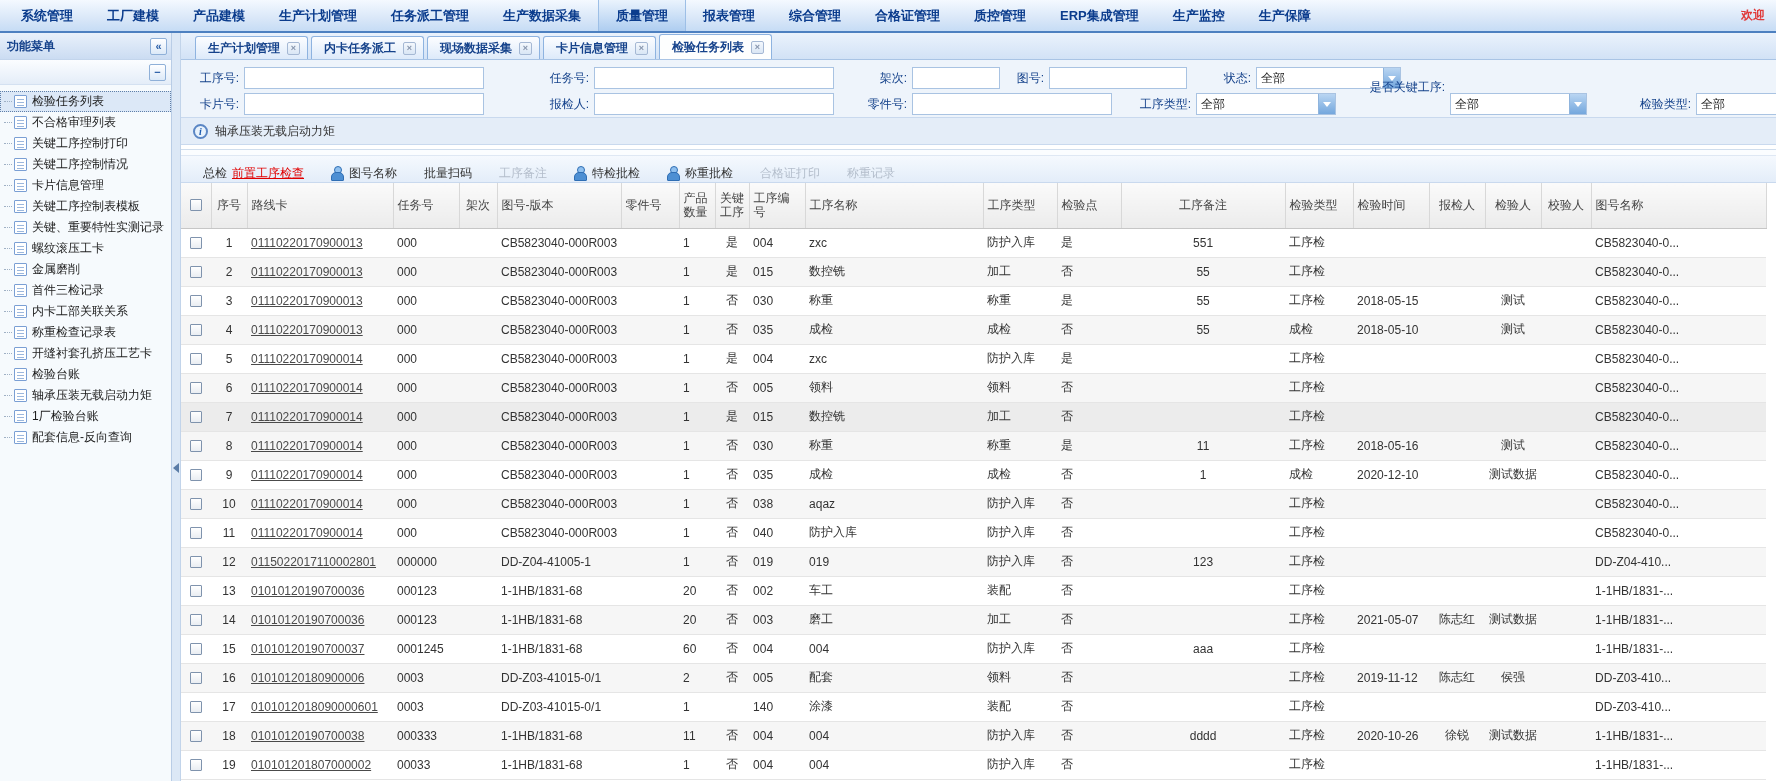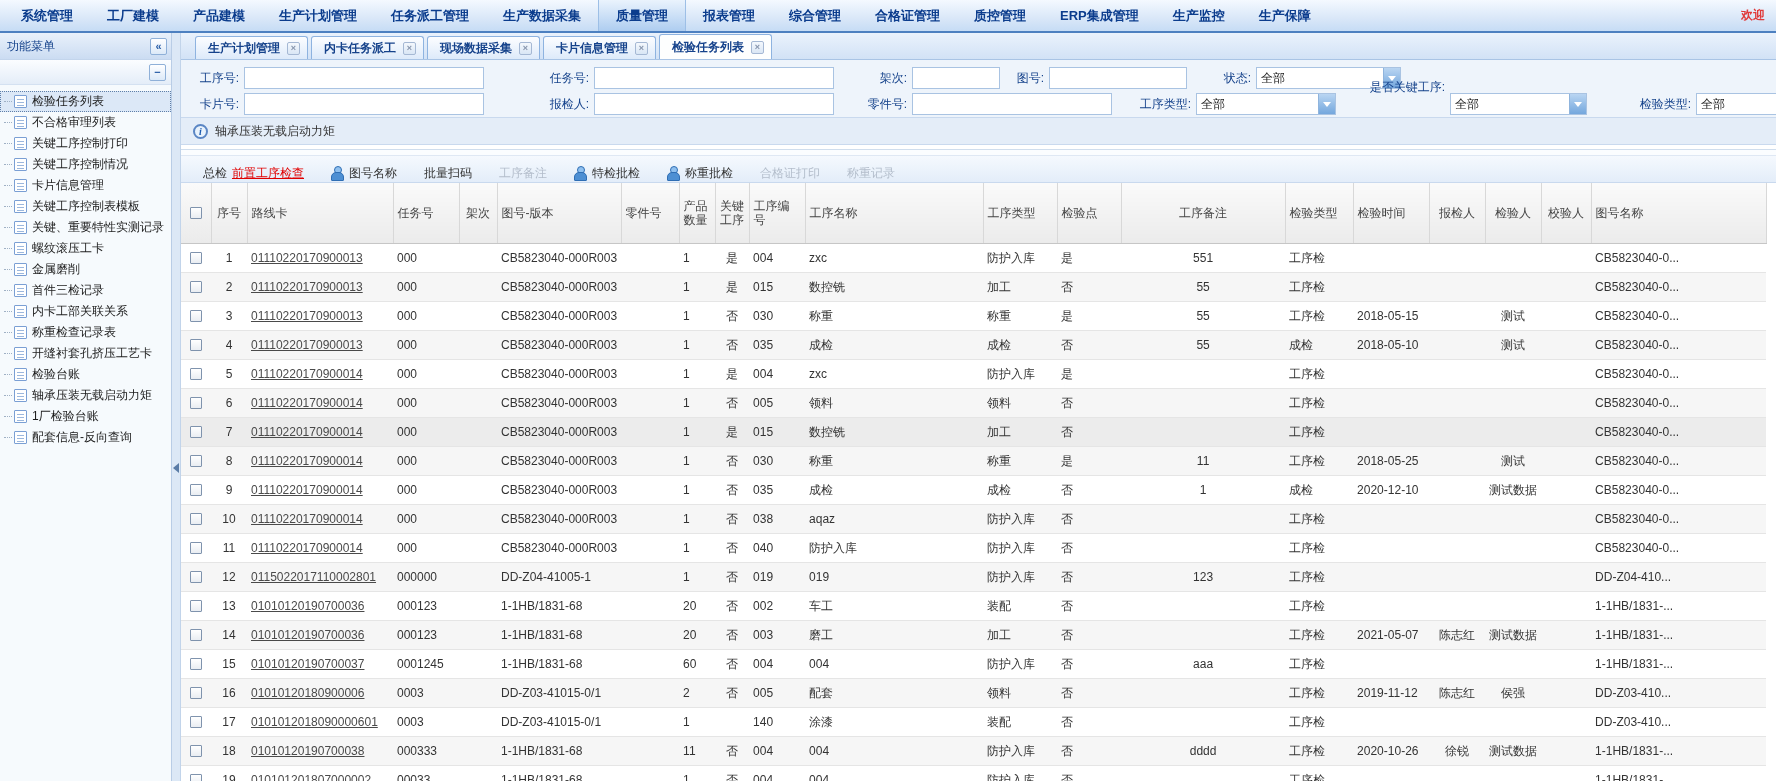--- a/index.html
+++ b/index.html
@@ -19,21 +19,21 @@
 
   
   .app { display:flex; height:748px; }
 
   
   .sidebar { width:172px; background:#f6fafd; border-right:1px solid #b9cde6;
              display:flex; flex-direction:column; flex:none; }
   .sidebar-header { height:27px; background:linear-gradient(#e9f1fb,#cbdcf2);
                     border-bottom:1px solid #c3d5ec; display:flex; align-items:center;
                     padding:0 4px 0 7px; }
-  .sidebar-title { flex:1; color:#15428b; font-weight:normal; }
+  .sidebar-title { flex:1; color:#15428b; font-weight:bold; }
   .sq-btn { width:17px; height:17px; background:linear-gradient(#ffffff,#dce9f8);
             border:1px solid #8fb0d8; border-radius:2px; color:#2a5fa8; text-align:center;
             line-height:14px; font-weight:bold; cursor:pointer; font-size:11px; }
   .sidebar-subbar { height:25px; background:linear-gradient(#fbfdff,#e4edf8);
                     border-bottom:1px solid #d4e1f1; display:flex; justify-content:flex-end;
                     align-items:center; padding-right:5px; }
   .menu { padding-top:6px; overflow:hidden; }
   .menu-item { height:21px; display:flex; align-items:center; padding-left:4px;
                color:#1c1c1c; cursor:pointer; white-space:nowrap; }
   .menu-item::before { content:""; width:8px; border-top:1px dotted #9fb0c4; margin-right:2px; }
@@ -92,21 +92,21 @@
   .person-icon { position:relative; width:13px; height:15px; display:inline-block; flex:none; }
   .person-icon::before { content:""; position:absolute; top:0; left:3px; width:6px; height:6px;
              border-radius:50%; background:#8fc0ef; border:1px solid #2f6eb4; }
   .person-icon::after { content:""; position:absolute; bottom:0; left:0; width:11px; height:7px;
              border-radius:5px 5px 1px 1px; background:#4d8fd3; border:1px solid #2f6eb4; }
 
   
   .table-wrap { flex:1; overflow:hidden; background:#fff; }
   table { border-collapse:collapse; table-layout:fixed; }
   th { height:45px; background:linear-gradient(#fafafa,#ebebeb); border-right:1px solid #d8d8d8;
-       border-bottom:1px solid #c6c6c6; color:#444; font-weight:normal; padding:16px 4px;
+       border-bottom:1px solid #c6c6c6; color:#444; font-weight:normal; padding:0 4px;
        line-height:14px; overflow:hidden; }
   td { height:29px; border-bottom:1px solid #e5e5e5; padding:0 4px; color:#333;
        white-space:nowrap; overflow:hidden; }
   tr.even td { background:#f6f6f6; }
   tr.hovered td { background:#ececec; }
   .link { color:#4a4a4a; text-decoration:underline; cursor:pointer; }
   .cb { width:12px; height:12px; border:1px solid #7f93ad; border-radius:1px;
         background:linear-gradient(#fff,#e9edf2); margin:0 auto; cursor:pointer; }
   .al { text-align:left; } .ac { text-align:center; } .ar { text-align:left; }
 </style>
@@ -540,21 +540,21 @@
               <td class="al">CB5823040-000R003</td>
               <td class="ar"></td>
               <td class="ar">1</td>
               <td class="ac">否</td>
               <td class="al">030</td>
               <td class="al">称重</td>
               <td class="al">称重</td>
               <td class="al">是</td>
               <td class="ac">11</td>
               <td class="al">工序检</td>
-              <td class="al">2018-05-25</td>
+              <td class="al">2018-05-16</td>
               <td class="ac"></td>
               <td class="ac">测试</td>
               <td class="ac"></td>
               <td class="al">CB5823040-0...</td>
             </tr>
             <tr>
               <td class="ac">
                 <div class="cb"></div>
               </td>
               <td class="ac">9</td>

